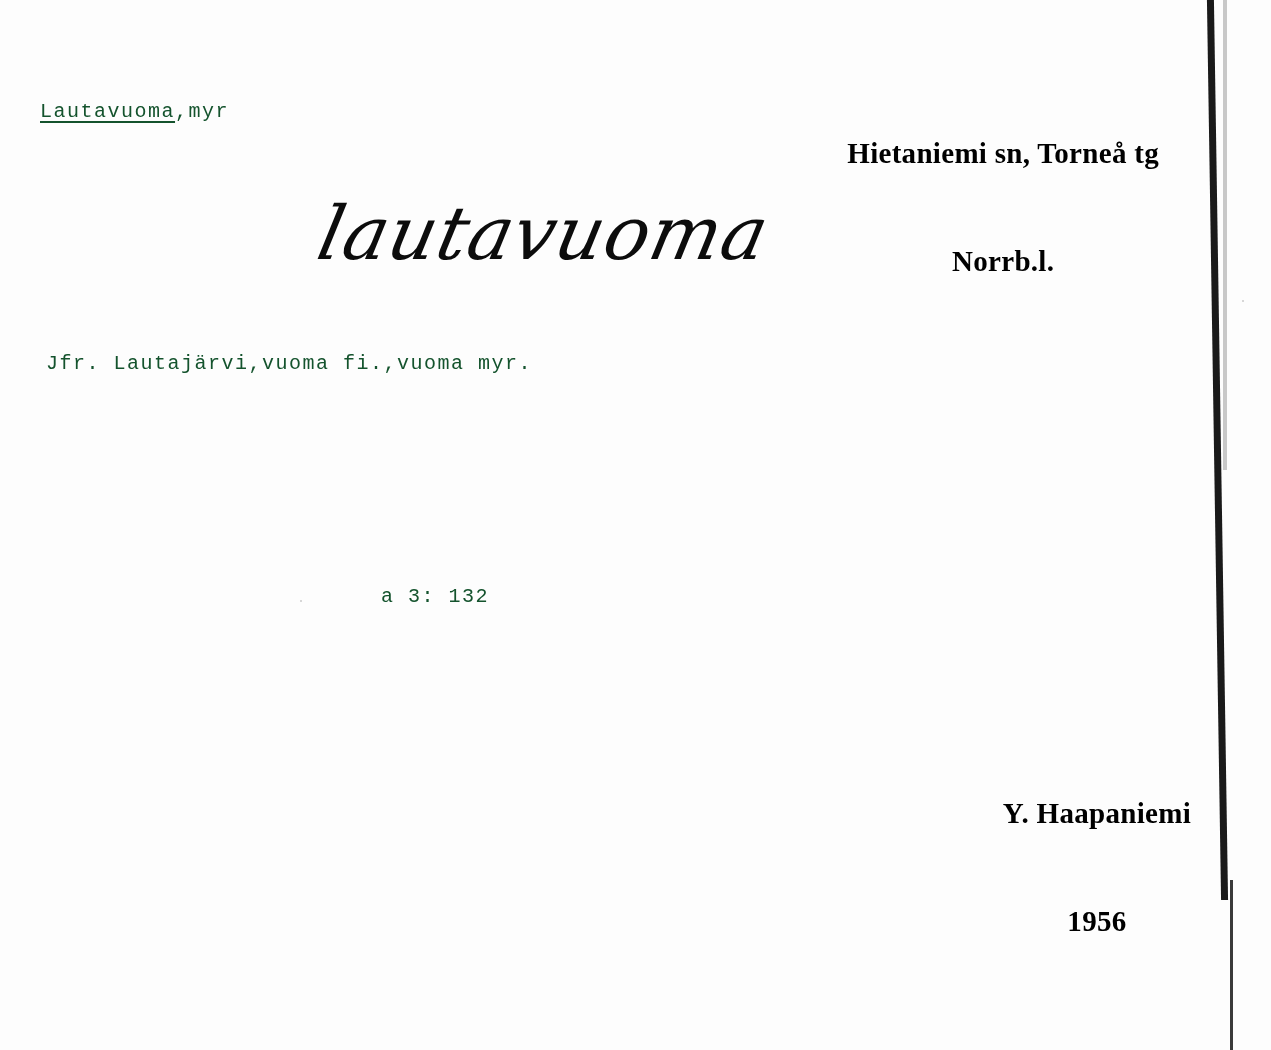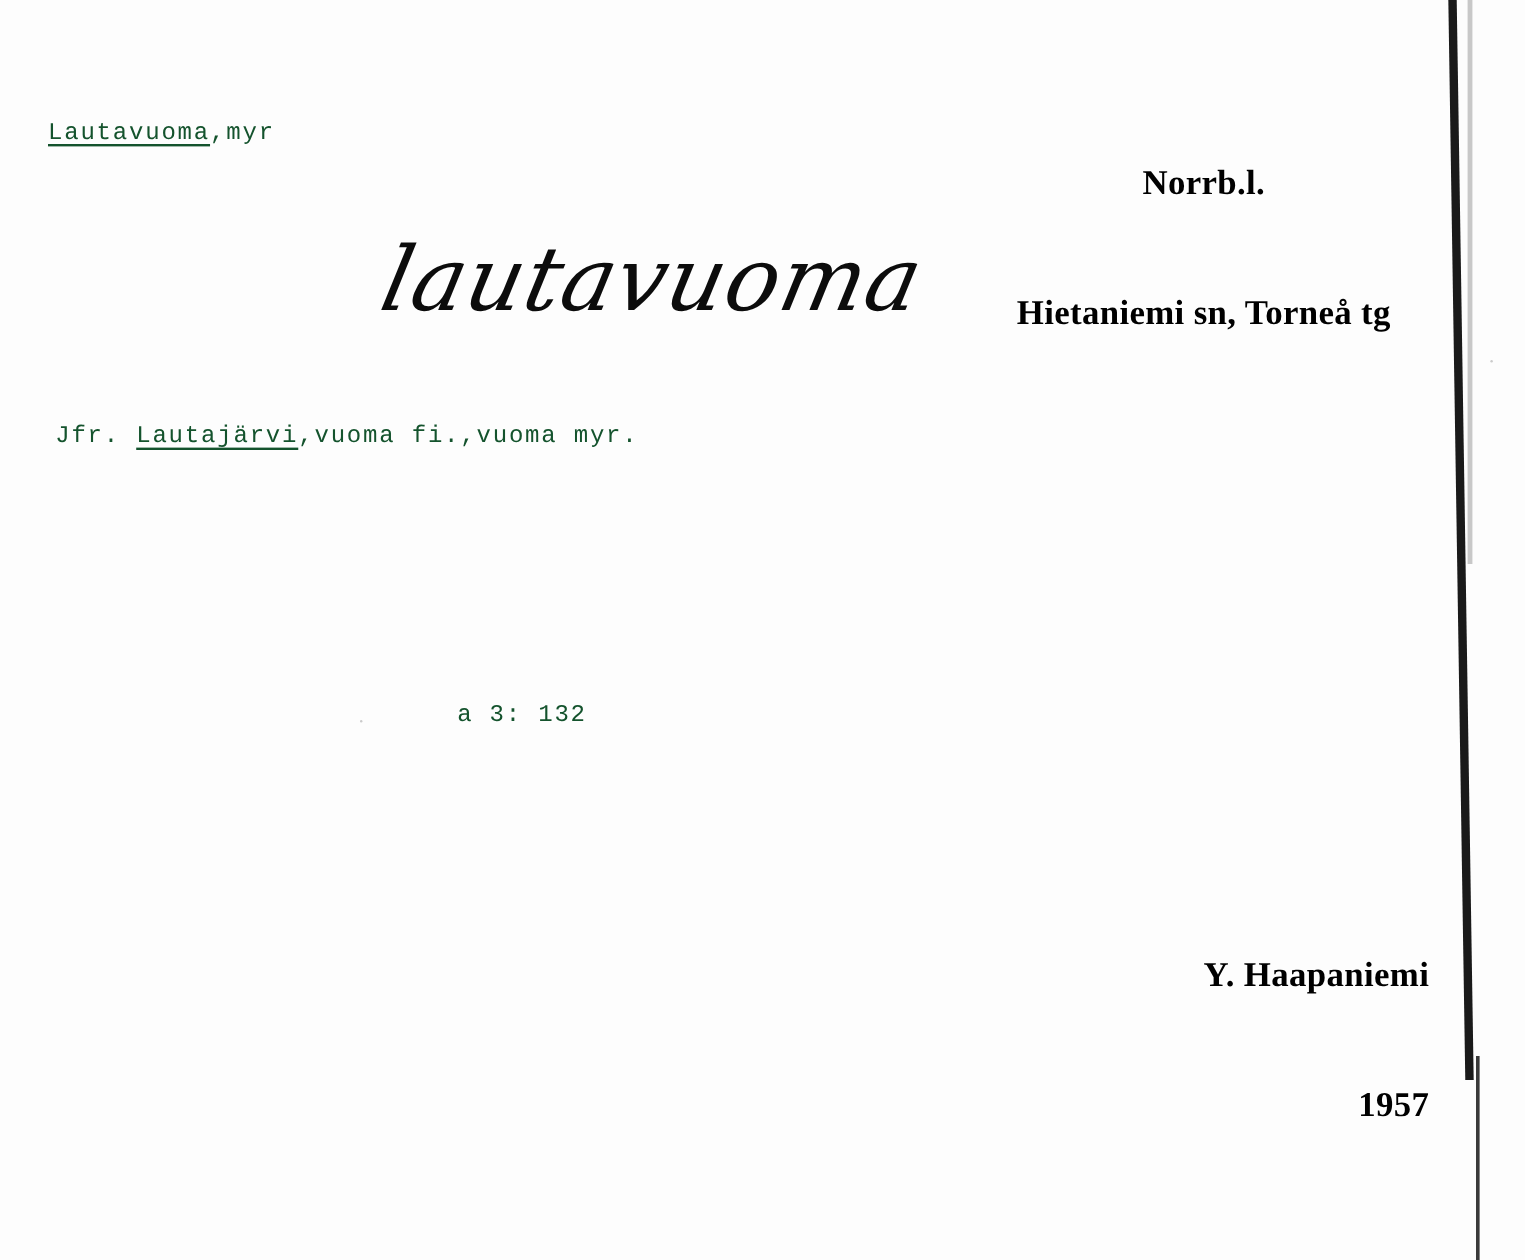--- a/index.html
+++ b/index.html
@@ -77,21 +77,20 @@
     transform: skewX(-12deg);
     white-space: pre;
   }
 
   
   #crossref {
     left: 14px;
     top: 352px;
   }
   #crossref .underlined {
-    text-decoration: underline;
     text-underline-offset: 5px;
     text-decoration-thickness: 2px;
   }
 
   
   #source-line {
     left: 252px;
     top: 505px;
   }
   #source-sub {
@@ -99,21 +98,21 @@
     top: 585px;
   }
 
   
   #signature-block {
     right: 80px;
     bottom: 38px;
     text-align: center;
     line-height: 1.25;
   }
-  #signature-block div { white-space: pre; text-align: right; }
+  #signature-block div { white-space: pre; }
 
   
   .scan-edge {
     position: absolute;
     top: 0;
     right: 50px;
     width: 7px;
     height: 900px;
     background: #1a1a1a;
     transform: skewX(0.9deg);
@@ -147,33 +146,33 @@
   }
 </style>
 </head>
 <body>
 
 <div class="card">
 
   <div class="typed" id="headword"><span class="underlined">Lautavuoma</span><span>,myr</span></div>
 
   <div class="printed" id="parish-block">
+    <div>Hietaniemi sn, Torneå tg</div>
     <div>Norrb.l.</div>
-    <div>Hietaniemi sn, Torneå tg</div>
   </div>
 
   <div class="script">lautavuoma</div>
 
   <div class="typed" id="crossref"><span>Jfr. </span><span class="underlined">Lautajärvi</span><span>,vuoma fi.,vuoma myr.</span></div>
 
   <div class="typed" id="source-sub">a 3: 132</div>
 
   <div class="printed" id="signature-block">
     <div>Y. Haapaniemi</div>
-    <div>1957</div>
+    <div>1956</div>
   </div>
 
   <div class="scan-edge-soft"></div>
   <div class="scan-edge"></div>
   <div class="scan-edge-lower"></div>
 
   <div class="speck" style="left:300px; top:600px;"></div>
   <div class="speck" style="left:1242px; top:300px;"></div>
 </div>
 

